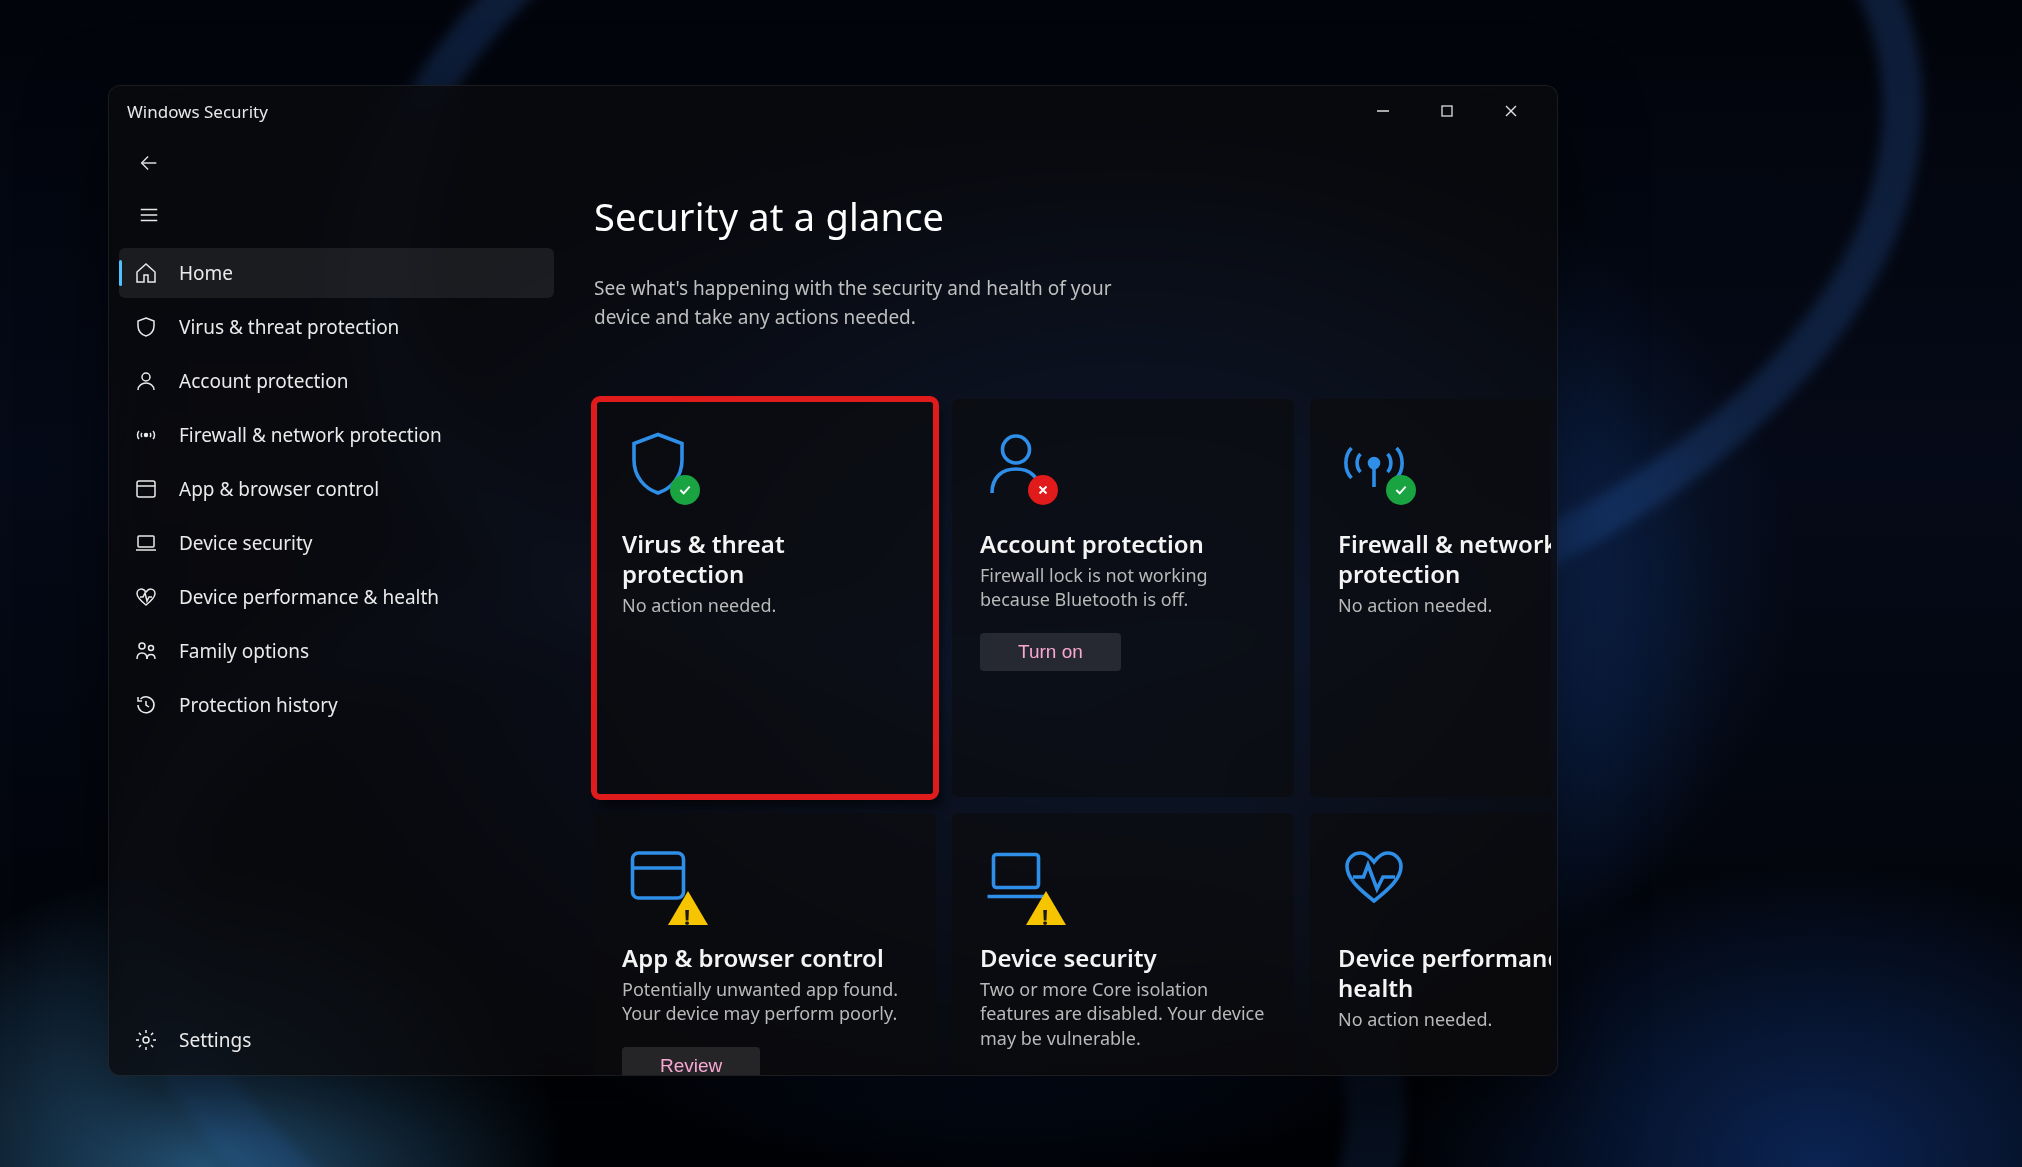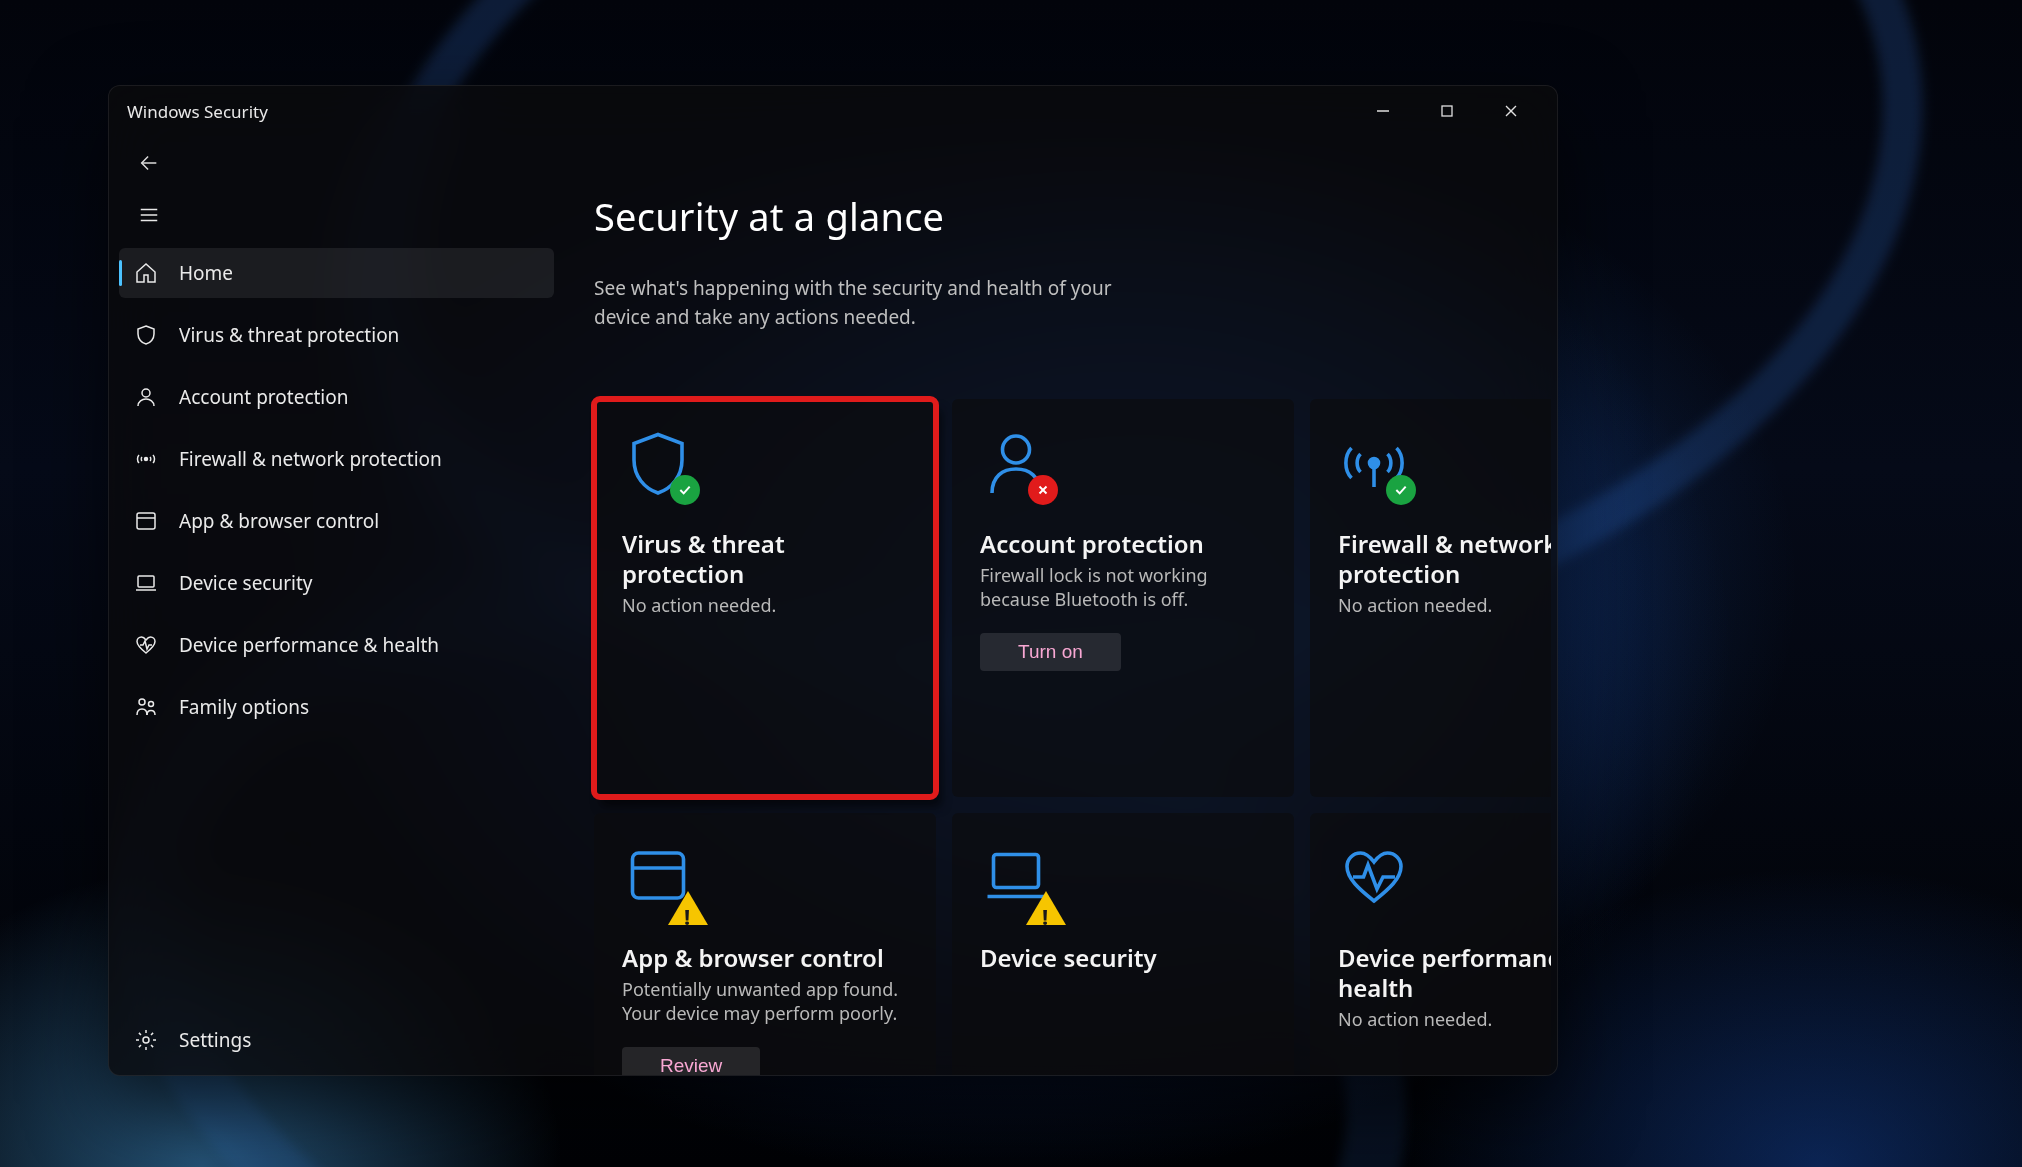--- a/index.html
+++ b/index.html
@@ -82,21 +82,21 @@
     color: #dcdcdc; cursor: pointer;
     margin: 4px 0 6px 2px;
   }
   .hamburger-btn {
     width: 56px; height: 46px;
     display: flex; align-items: center; justify-content: center;
     color: #e8e8e8; cursor: pointer;
     margin: 0 0 10px 2px;
   }
 
-  .nav { display: flex; flex-direction: column; gap: 12px; }
+  .nav { display: flex; flex-direction: column; gap: 4px; }
   .nav-item {
     display: flex; align-items: center;
     height: 50px;
     padding: 0 14px;
     border-radius: 6px;
     color: #eaeaea;
     font-size: 19px;
     cursor: pointer;
     position: relative;
   }
@@ -317,20 +317,30 @@
           <span class="nav-icon">
               <svg width="24" height="24" viewBox="0 0 24 24">
                 <circle cx="8" cy="7" r="3"></circle>
                 <circle cx="17" cy="9" r="2.5"></circle>
                 <path d="M3 20 C3 16 5 14 8 14 C11 14 13 16 13 20"></path>
                 <path d="M13 20 C13 17 15 15.5 17 15.5 C19 15.5 21 17 21 20"></path>
               </svg>
             </span>
           <span>Family options</span>
         </div>
+        <div class="nav-item">
+          <span class="nav-icon">
+              <svg width="24" height="24" viewBox="0 0 24 24">
+                <path d="M4 12 A8 8 0 1 0 6.5 6"></path>
+                <polyline points="4 4 4 8 8 8"></polyline>
+                <polyline points="12 8 12 12 15 14"></polyline>
+              </svg>
+            </span>
+          <span>Protection history</span>
+        </div>
       </div>
 
       <div class="sidebar-spacer"></div>
 
       <div class="nav-item">
         <span class="nav-icon">
             <svg width="24" height="24" viewBox="0 0 24 24">
               <circle cx="12" cy="12" r="3"></circle>
               <path d="M12 2 V5 M12 19 V22 M4.9 4.9 L7 7 M17 17 L19.1 19.1 M2 12 H5 M19 12 H22 M4.9 19.1 L7 17 M17 7 L19.1 4.9"></path>
             </svg>
@@ -414,20 +424,21 @@
 
           <div class="card">
             <div class="big-icon">
               <svg class="primary" width="72" height="72" viewBox="0 0 48 48">
                   <rect x="9" y="9" width="30" height="22" rx="2"></rect>
                   <line x1="5" y1="37" x2="43" y2="37"></line>
                 </svg>
               <div class="overlay-warn"></div>
             </div>
             <h3>Device security</h3>
+            <p class="desc">Two or more Core isolation features are disabled.  Your device may be vulnerable.</p>
           </div>
 
           <div class="card">
             <div class="big-icon">
               <svg class="primary" width="72" height="72" viewBox="0 0 48 48">
                   <path d="M24 40 C14 32 6 25 6 17 C6 12 10 8 15 8 C18 8 21 10 24 14 C27 10 30 8 33 8 C38 8 42 12 42 17 C42 25 34 32 24 40 Z"></path>
                   <polyline points="10 24 17 24 20 16 26 32 30 24 38 24"></polyline>
                 </svg>
             </div>
             <h3>Device performance &amp; health</h3>

